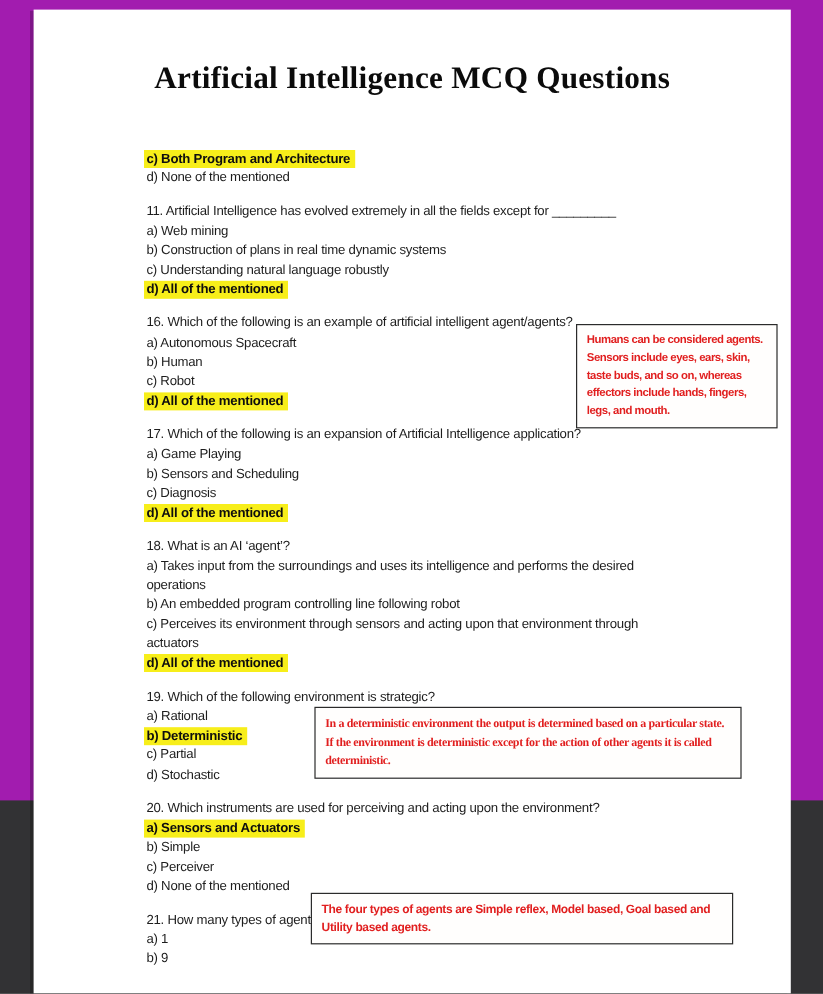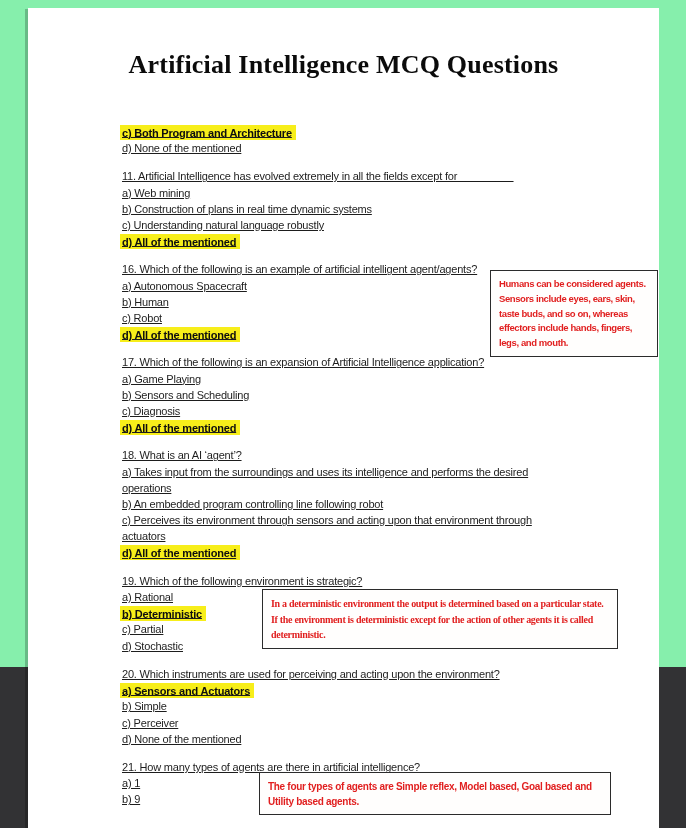--- a/index.html
+++ b/index.html
@@ -8,21 +8,21 @@
     width: 686px;
     height: 828px;
     overflow: hidden;
     background: #323234;
     font-family: "Liberation Sans", sans-serif;
   }
   .backdrop {
     position: relative;
     width: 686px;
     height: 667px;
-    background: #86efac;
+    background: #a21caf;
   }
   .page {
     position: absolute;
     left: 28px;
     top: 8px;
     width: 631px;
     height: 820px;
     background: #ffffff;
     box-shadow: -3px 1px 0 rgba(0,0,0,0.22);
   }
@@ -37,21 +37,21 @@
     letter-spacing: 0.2px;
   }
   .content {
     margin-left: 94px;
     width: 452px;
     font-size: 11px;
     line-height: 16.2px;
     letter-spacing: -0.2px;
     color: #1d1d1d;
   }
-  .question { margin-bottom: 12px; text-decoration: underline; }
+  .question { margin-bottom: 12px; }
   .q-text { }
   .opt-line { }
   .opt-hl {
     background: #f7ee1a;
     font-weight: bold;
     color: #0e0e0e;
     padding: 1.5px 4px 1.5px 2px;
     margin-left: -2px;
   }
   .note {
@@ -60,37 +60,37 @@
     background: #fffefd;
     border: 1.5px solid #2b2b2b;
     color: #e11f1f;
     font-weight: bold;
     padding: 6px 8px 5px 8px;
     font-size: 10px;
     line-height: 15px;
     letter-spacing: -0.3px;
   }
   .note1 {
-    left: 462px;
+    left: 452px;
     top: 262px;
     width: 168px;
     font-size: 9.5px;
     line-height: 14.8px;
     letter-spacing: -0.4px;
   }
   .note2 {
     left: 234px;
     top: 581px;
     width: 356px;
     line-height: 15.5px;
     font-family: Liberation Serif, serif;
   }
   .note3 {
     left: 231px;
-    top: 764px;
+    top: 736px;
     width: 352px;
   }
 </style>
 </head>
 <body>
 
 <div class="backdrop">
   <div class="page">
     <h1 class="title">Artificial Intelligence MCQ Questions</h1>
 

